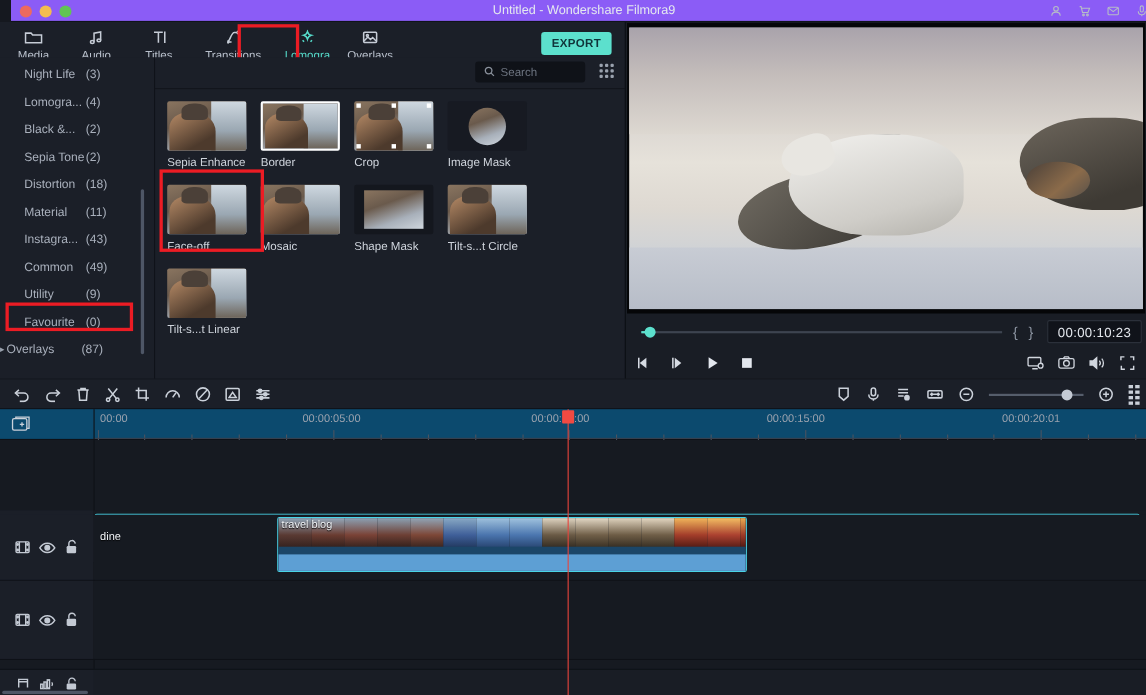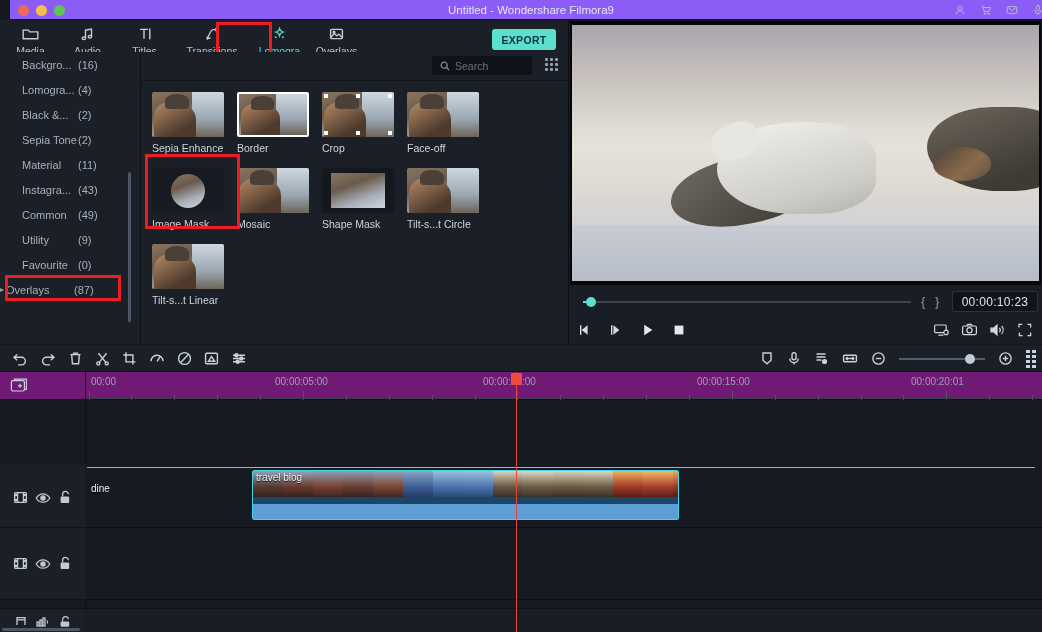--- a/index.html
+++ b/index.html
@@ -253,21 +253,21 @@
     grid-template-rows: repeat(4, 3px); gap: 2px; cursor: pointer; }
   .render-bars i { background: #cbd1da; display: block; }
 
   
   .timeline {
     position: absolute; left: 0; top: 372px; width: 1042px; height: 260px;
     background: #161a21;
   }
   .ruler {
     position: absolute; left: 0; top: 0; width: 1042px; height: 28px;
-    background: #701a75; border-bottom: 1px solid #0e1117;
+    background: #0c4a6e; border-bottom: 1px solid #0e1117;
   }
   .add-media-btn {
     position: absolute; left: 8px; top: 4px; width: 22px; height: 20px;
     cursor: pointer;
   }
   .hdr-sep { position: absolute; left: 85px; top: 0; width: 1px; height: 260px;
     background: #0e1117; }
   .ruler-ticks { position: absolute; left: 85px; top: 0; right: 0; height: 28px; }
   .rtick { position: absolute; bottom: 0; width: 1px; background: #4b5360; }
   .rtick.major { height: 9px; }
@@ -433,35 +433,39 @@
         <span class="tlabel">Overlays</span>
       </div>
     </div>
 
     <button class="export-btn">EXPORT</button>
   </div>
 
   <div class="hl-box" style="left:216px; top:22px; width:56px; height:42px;"></div>
 
   <div class="cat-panel">
-    <div class="cat-item">
-      <span class="cname">Backgro...</span>
-      <span class="ccount">(16)</span>
+    <div class="cat-item" style="margin-top:3px;">
+      <span class="cname">Night Life</span>
+      <span class="ccount">(3)</span>
     </div>
     <div class="cat-item">
       <span class="cname">Lomogra...</span>
       <span class="ccount">(4)</span>
     </div>
     <div class="cat-item">
       <span class="cname">Black &amp;...</span>
       <span class="ccount">(2)</span>
     </div>
     <div class="cat-item">
       <span class="cname">Sepia Tone</span>
       <span class="ccount">(2)</span>
+    </div>
+    <div class="cat-item">
+      <span class="cname">Distortion</span>
+      <span class="ccount">(18)</span>
     </div>
     <div class="cat-item">
       <span class="cname">Material</span>
       <span class="ccount">(11)</span>
     </div>
     <div class="cat-item">
       <span class="cname">Instagra...</span>
       <span class="ccount">(43)</span>
     </div>
     <div class="cat-item">
@@ -540,33 +544,33 @@
             <i class="hnd" style="left:34px;top:2px;"></i>
           <i class="hnd" style="right:2px;top:2px;"></i>
             <i class="hnd" style="left:2px;bottom:2px;"></i>
           <i class="hnd" style="left:34px;bottom:2px;"></i>
             <i class="hnd" style="right:2px;bottom:2px;"></i>
         </div>
         <div class="fx-label">Crop</div>
       </div>
 
       <div class="fx-cell">
+        <div class="fx-thumb mask-style">
+          <div class="circ"></div>
+        </div>
+        <div class="fx-label">Image Mask</div>
+      </div>
+
+      <div class="fx-cell">
         <div class="fx-thumb">
           <div class="sky"></div>
             <div class="sil"></div>
             <div class="hlmt"></div>
         </div>
         <div class="fx-label">Face-off</div>
-      </div>
-
-      <div class="fx-cell">
-        <div class="fx-thumb mask-style">
-          <div class="circ"></div>
-        </div>
-        <div class="fx-label">Image Mask</div>
       </div>
 
       <div class="fx-cell">
         <div class="fx-thumb">
           <div class="sky"></div>
             <div class="sil"></div>
             <div class="hlmt"></div>
         </div>
         <div class="fx-label">Mosaic</div>
       </div>

